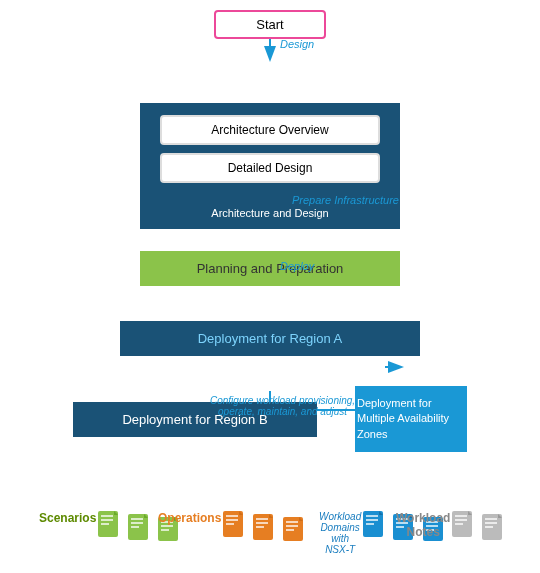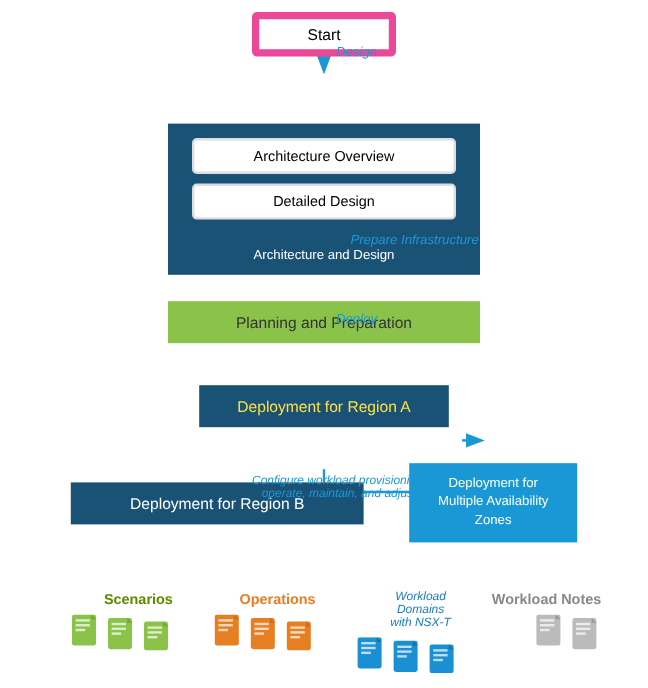--- a/index.html
+++ b/index.html
@@ -28,21 +28,21 @@
       position: absolute;
       top: 0;
       left: 0;
       width: 540px;
       height: 573px;
       pointer-events: none;
     }
 
     
     .start-node {
-      border: 6px solid #ec4899;
+      border: 2px solid #ec4899;
       border-radius: 4px;
       padding: 5px 40px;
       background: #fff;
       font-size: 13px;
       font-weight: 500;
       margin-bottom: 0px;
       position: relative;
       z-index: 2;
     }
 
@@ -88,24 +88,24 @@
       color: #333;
       font-weight: 500;
       position: relative;
       margin-top: 36px;
     }
 
     
     .deploy-a-box {
       background: #1a5276;
       padding: 10px 20px;
-      width: 208px;
-      text-align: center;
-      font-size: 13px;
-      color: #fde047;
+      width: 300px;
+      text-align: center;
+      font-size: 13px;
+      color: #7dd3fc;
       position: relative;
       margin-top: 36px;
     }
 
     
     .deploy-b-row {
       display: flex;
       align-items: center;
       gap: 12px;
       margin-top: 36px;
@@ -116,23 +116,23 @@
       background: #1a5276;
       padding: 10px 20px;
       width: 244px;
       text-align: center;
       font-size: 13px;
       color: #fff;
     }
 
     .deploy-multi-box {
       background: #1a98d5;
-      padding: 10px 20px;
-      width: 140px;
-      text-align: center;
+      padding: 10px 2px;
+      width: 112px;
+      text-align: left;
       font-size: 11px;
       color: #fff;
       line-height: 1.4;
     }
 
     
     .arrow-label {
       color: #1a98d5;
       font-size: 11px;
       font-style: italic;
@@ -145,22 +145,22 @@
     .bottom-row {
       display: flex;
       gap: 14px;
       margin-top: 44px;
       position: relative;
       z-index: 2;
     }
 
     .icon-group {
       display: flex;
-      flex-direction: column;
-      align-items: flex-end;
+      flex-direction: row;
+      align-items: flex-start;
       width: 105px;
     }
 
     .icon-group-label {
       font-size: 12px;
       font-weight: 700;
       margin-bottom: 6px;
       text-align: center;
     }
 

